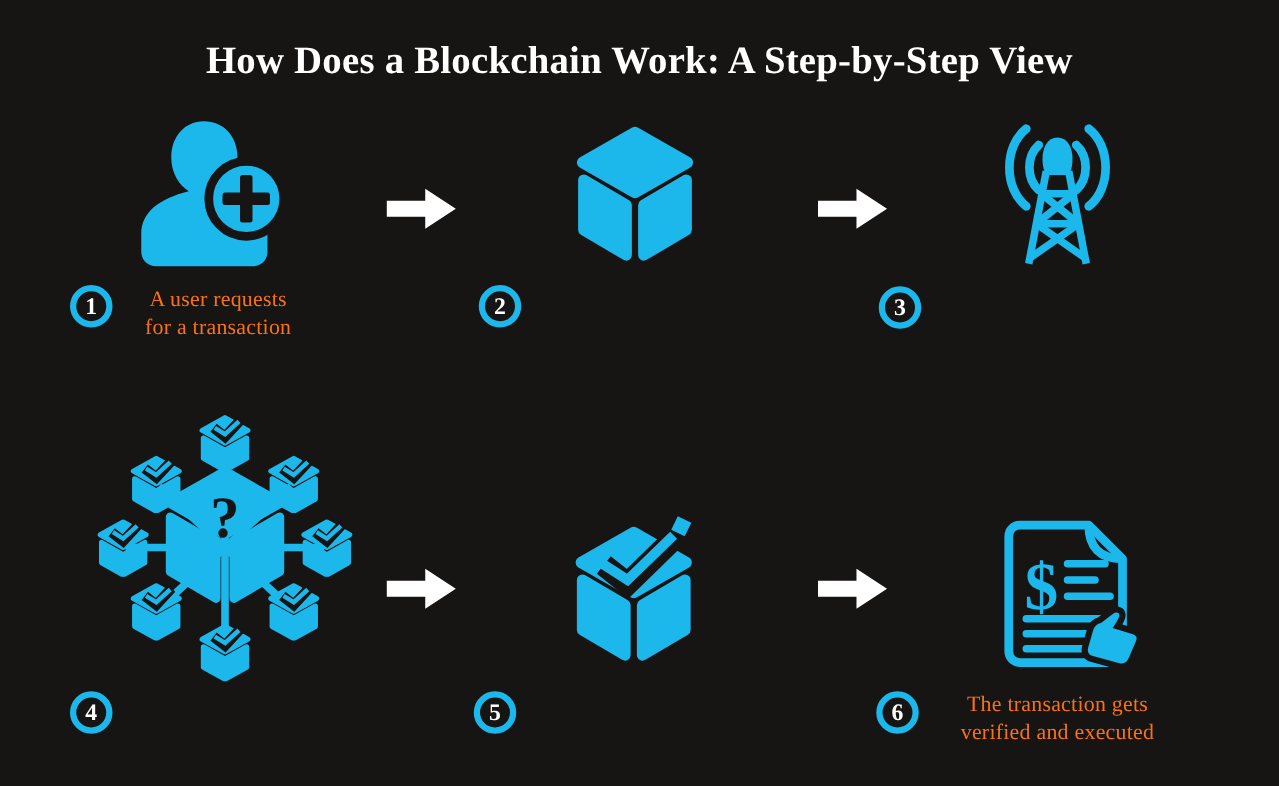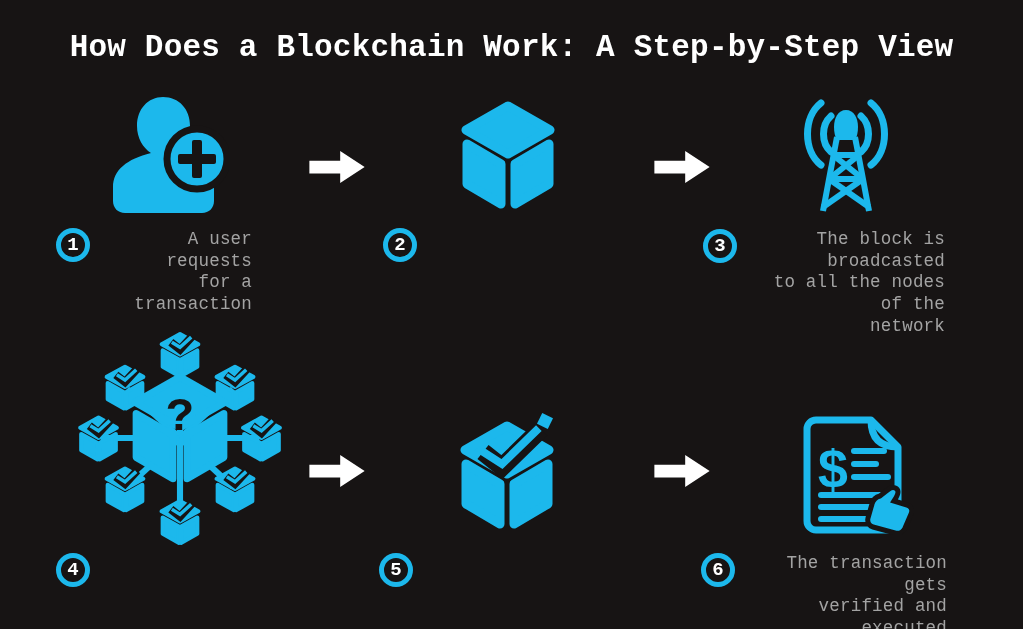--- a/index.html
+++ b/index.html
@@ -1,38 +1,38 @@
 <!DOCTYPE html>
 <html><head>
 <meta charset="utf-8">
 <style>
   html,body{margin:0;padding:0;}
   #canvas{
     position:relative;
     width:1023px;height:629px;
     background:#171414;
-    font-family:Liberation Mono, monospace;
+    font-family:Liberation Serif, serif;
     overflow:hidden;
   }
   .title{
     position:absolute;left:0;top:30px;width:1023px;
     text-align:center;color:#ffffff;
     font-size:31px;font-weight:700;letter-spacing:.2px;
   }
   .icon{position:absolute;}
   .badge{
     position:absolute;width:24px;height:24px;
     border:5px solid #1cb8ec;border-radius:50%;
     display:flex;align-items:center;justify-content:center;
     color:#ffffff;font-weight:700;font-size:19px;line-height:1;
     background:#171414;
   }
   .label{
-    position:absolute;color:#a3a3a3;
-    font-size:17.5px;line-height:1.24;text-align:right;
+    position:absolute;color:#f97316;
+    font-size:17.5px;line-height:1.24;text-align:center;
     white-space:pre-line;letter-spacing:.2px;
   }
   .arrow{position:absolute;width:56px;height:34px;}
   svg{display:block;}
 </style>
 </head>
 <body>
 
 <div id="canvas">
 
@@ -84,23 +84,20 @@
       <path d="M43,60 L73,84"></path>
       <path d="M69,60 L39,84"></path>
       <path d="M39,84 L73,84"></path>
       <path d="M39,84 L79,112"></path>
       <path d="M73,84 L33,112"></path>
     </g>
   </svg>
   <div class="badge" style="left:703px;top:229px">
     <span>3</span>
   </div>
-  <div class="label" style="left:745px;top:229px;width:200px">The block is broadcasted
-to all the nodes of the
-network</div>
 
   <svg class="icon" style="left:70px;top:328px" width="220" height="220" viewBox="0 0 216 216">
     <defs>
       <g id="mc">
         <g fill="#1cb8ec" stroke="#1cb8ec" stroke-width="4" stroke-linejoin="round">
           <polygon points="0,-20 18,-10 0,0 -18,-10"></polygon>
           <polygon points="-17,-4 -1,5 -1,21 -17,12"></polygon>
           <polygon points="17,-4 1,5 1,21 17,12"></polygon>
         </g>
         <polyline points="-9,-12 0,-5 12,-18" fill="none" stroke="#171414" stroke-width="8"></polyline>

